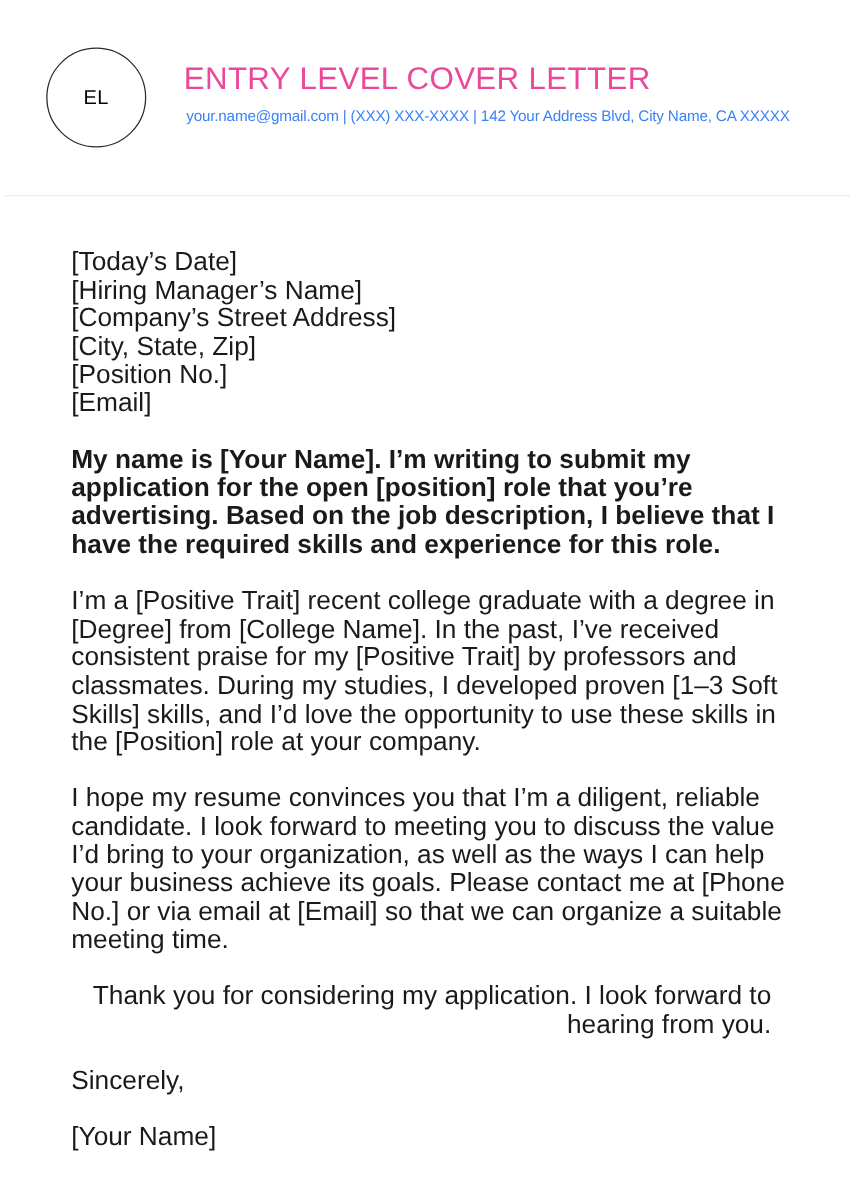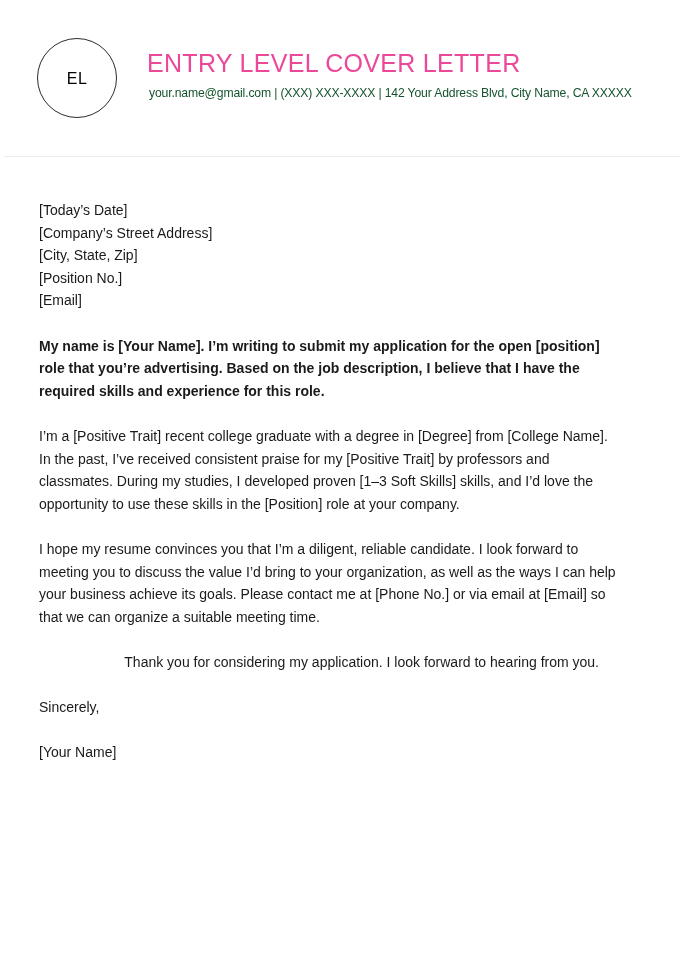--- a/index.html
+++ b/index.html
@@ -49,39 +49,39 @@
       color: #ec4899;
       letter-spacing: 0.3px;
       line-height: 30px;
       white-space: nowrap;
     }
     .contact {
       position: absolute;
       left: 149px;
       top: 85px;
       font-size: 12.2px;
-      color: #14532d;
+      color: #3b82f6;
       line-height: 16px;
       white-space: nowrap;
       letter-spacing: -0.15px;
     }
     .divider {
       position: absolute;
       left: 4px;
       top: 156px;
       width: 676px;
       height: 1px;
       background: #ececec;
     }
     .letter {
       position: absolute;
-      left: 39px;
+      left: 57px;
       top: 199px;
       width: 600px;
-      font-size: 14px;
+      font-size: 21px;
       line-height: 22.6px;
       color: #1a1a1a;
     }
     .address-block div {
       white-space: nowrap;
     }
     .para {
       margin-top: 22.6px;
       white-space: normal;
     }
@@ -104,20 +104,21 @@
     <span>EL</span>
   </div>
   <div class="title">ENTRY LEVEL COVER LETTER</div>
   <div class="contact">your.name@gmail.com | (XXX) XXX-XXXX | 142 Your Address Blvd, City Name, CA XXXXX</div>
   <div class="divider"></div>
 </div>
 
 <div class="letter">
   <div class="address-block">
     <div>[Today’s Date]</div>
+    <div>[Hiring Manager’s Name]</div>
     <div>[Company’s Street Address]</div>
     <div>[City, State, Zip]</div>
     <div>[Position No.]</div>
     <div>[Email]</div>
   </div>
 
   <p class="para p1" style="margin-bottom:0">My name is [Your Name]. I’m writing to submit my application for the open [position] role that you’re advertising. Based on the job description, I believe that I have the required skills and experience for this role.</p>
   <p class="para p2" style="margin-bottom:0">I’m a [Positive Trait] recent college graduate with a degree in [Degree] from [College Name]. In the past, I’ve received consistent praise for my [Positive Trait] by professors and classmates. During my studies, I developed proven [1–3 Soft Skills] skills, and I’d love the opportunity to use these skills in the [Position] role at your company.</p>
   <p class="para p3" style="margin-bottom:0">I hope my resume convinces you that I’m a diligent, reliable candidate. I look forward to meeting you to discuss the value I’d bring to your organization, as well as the ways I can help your business achieve its goals. Please contact me at [Phone No.] or via email at [Email] so that we can organize a suitable meeting time.</p>
   <p class="para p4" style="margin-bottom:0">Thank you for considering my application. I look forward to hearing from you.</p>

